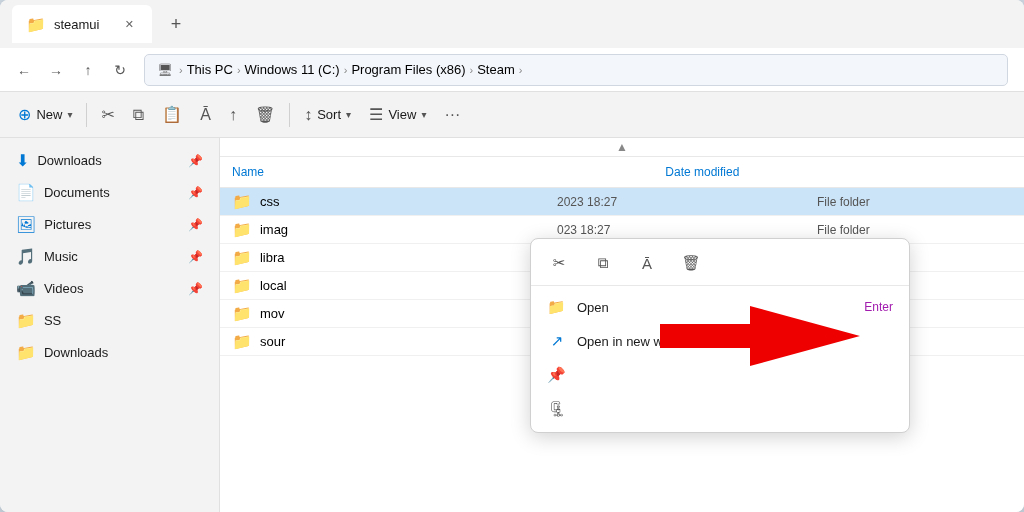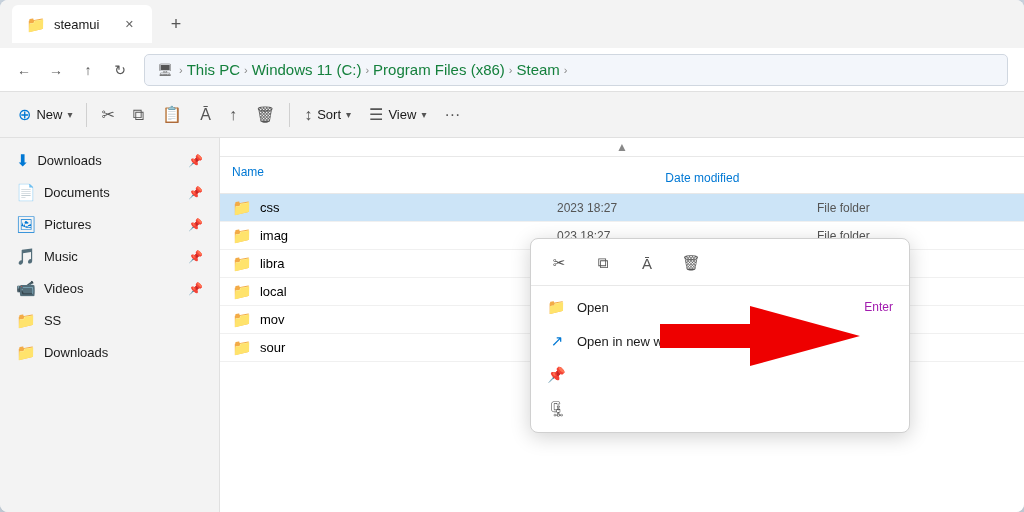--- a/index.html
+++ b/index.html
@@ -105,22 +105,22 @@
       padding: 4px 10px;
       gap: 4px;
       height: 32px;
       margin: 0 6px;
     }
     .breadcrumb-sep {
       color: #888;
       font-size: 11px;
     }
     .breadcrumb-item {
-      color: #15803d;
-      font-size: 15px;
+      color: #000000;
+      font-size: 13px;
       cursor: pointer;
     }
     .breadcrumb-item.active { font-weight: 500; text-align: center; }
 
     
     .toolbar {
       background: #f3f3f3;
       height: 46px;
       display: flex;
       align-items: center;
@@ -196,21 +196,21 @@
       align-items: flex-start;
       padding: 4px 12px;
       border-bottom: 1px solid #e8e8e8;
       background: #fff;
       color: #0078d4;
       font-size: 12px;
       font-weight: 500;
       gap: 0;
     }
     .col-name { flex: 2.5; padding: 4px 0; }
-    .col-date { flex: 2; padding: 4px 0; margin-top: 6px; }
+    .col-date { flex: 2; padding: 4px 0; }
     .col-type { flex: 1.5; padding: 4px 0; }
 
     .file-row {
       display: flex;
       align-items: center;
       padding: 4px 12px;
       border-bottom: 1px solid #f0f0f0;
       font-size: 13px;
       cursor: pointer;
       position: relative;

